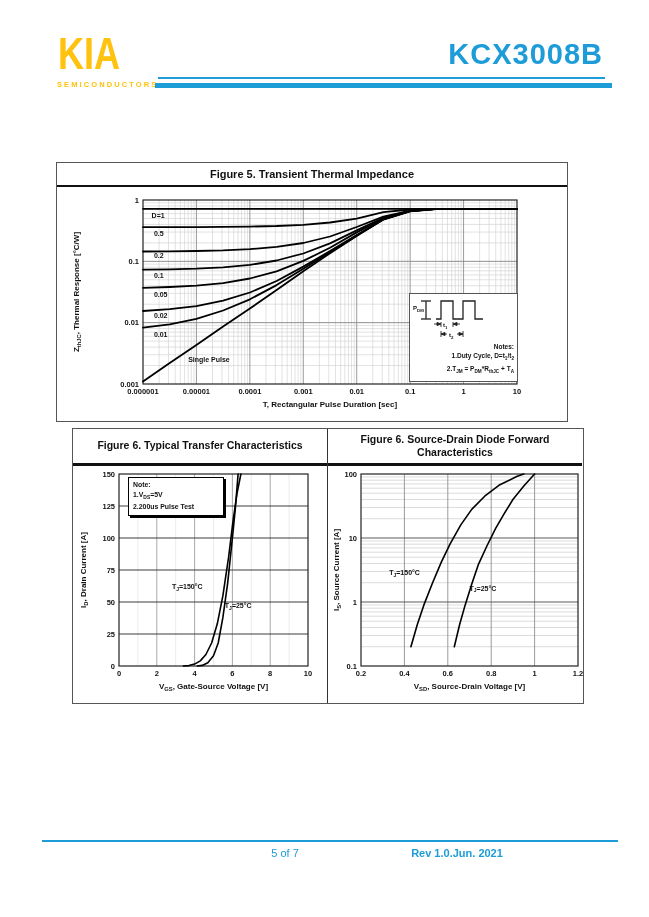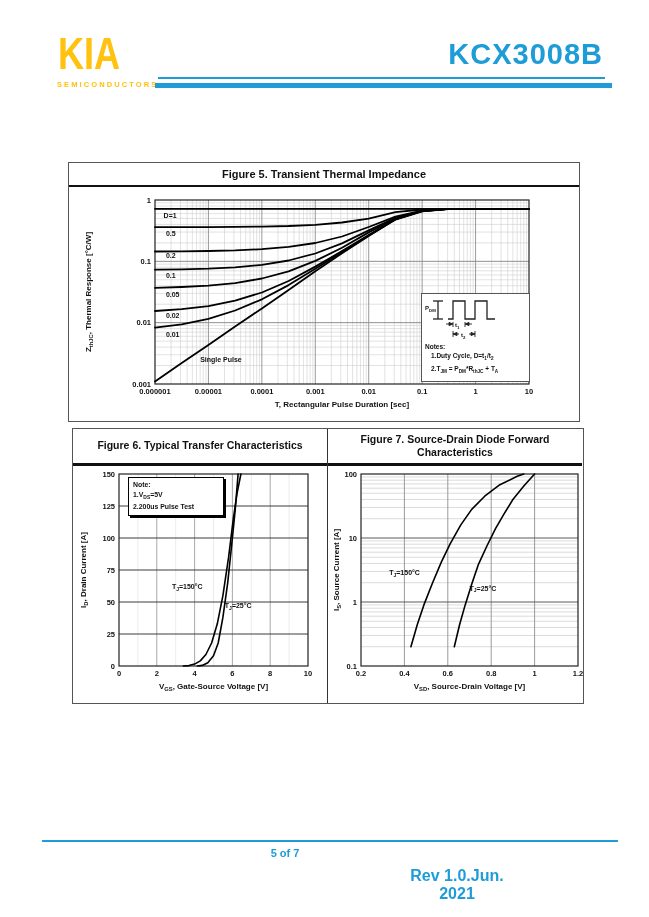--- a/index.html
+++ b/index.html
@@ -7,21 +7,21 @@
         font-family:"Liberation Sans",sans-serif;color:#111;}
   
   .kia-logo{position:absolute;left:58px;top:34px;font-size:44px;line-height:40px;font-weight:800;
             letter-spacing:0px;transform:scaleX(.82);transform-origin:left top;}
   .logo-sub{position:absolute;left:57px;top:80px;font-size:7.5px;font-weight:700;letter-spacing:2.1px;}
   .spec{position:absolute;left:155px;top:37px;font-size:12.5px;font-weight:700;line-height:1.32;}
   .part-number{position:absolute;right:45px;top:38px;font-size:29px;font-weight:700;letter-spacing:1px;}
   .rule-thin{position:absolute;left:158px;top:77px;width:447px;height:2px;}
   .rule-thick{position:absolute;left:155px;top:83px;width:457px;height:5px;}
   
-  .fig5-box{position:absolute;left:68px;top:162px;width:510px;height:258px;border:1px solid #555;}
+  .fig5-box{position:absolute;left:56px;top:162px;width:510px;height:258px;border:1px solid #555;text-align:right;}
   .fig-title-row{height:22px;border-bottom:2px solid #111;display:flex;align-items:center;justify-content:center;
                  font-size:11px;font-weight:700;}
   .fig5-chart-wrap{position:relative;width:508px;height:233px;}
   .figs67-box{position:absolute;left:72px;top:428px;width:510px;height:274px;border:1px solid #555;display:flex;}
   .figcol{position:relative;}
   .figcol.left{width:254px;border-right:1px solid #333;}
   .figcol.right{width:254px;}
   .fig67-title{height:34px;border-bottom:3px solid #111;display:flex;flex-direction:column;
                align-items:center;justify-content:center;font-size:10.5px;font-weight:700;line-height:1.25;text-align:center;}
   .chart-wrap{position:relative;width:254px;height:236px;}
@@ -39,23 +39,23 @@
   .inset-notes{padding:0 3px;}
   .inset-notes .nt{font-weight:700;}
   .inset-notes .nl{padding-left:6px;font-weight:700;}
   
   .fig6-note{position:absolute;left:55px;top:11px;width:86px;border:1px solid #000;
              box-shadow:2px 2px 0 #000;background:#fff;font-size:6.9px;font-weight:700;
              line-height:1.5;padding:2px 4px;}
   
   .footer-rule{position:absolute;left:42px;top:840px;width:576px;height:2px;}
   .page-indicator{position:absolute;left:240px;top:847px;width:90px;text-align:center;
-                  font-size:11px;font-weight:700;}
+                  font-size:11px;font-weight:400;}
   .revision{position:absolute;left:392px;top:847px;width:130px;text-align:center;
-            font-size:16px;font-weight:700;margin-top:20px;}
+            font-size:11px;font-weight:700;}
   .accent{color:var(--accent);} .accent-bg{background:var(--accent);}
   .logo-color{color:var(--logo);}
 </style>
 </head>
 <body>
 
 <div class="page">
 
   <div class="kia-logo logo-color">KIA</div>
   <div class="logo-sub logo-color">SEMICONDUCTORS</div>
@@ -266,21 +266,21 @@
           </svg>
         <div class="fig6-note">
           <div>Note:</div>
           <div><span>1.V</span><sub>DS</sub><span>=5V</span></div>
           <div><span>2.200us Pulse Test</span></div>
         </div>
       </div>
     </div>
     <div class="figcol right">
       <div class="fig67-title">
-        <div>Figure 7. Source-Drain Diode Forward</div>
+        <div>Figure 6. Source-Drain Diode Forward</div>
         <div>Characteristics</div>
       </div>
       <div class="chart-wrap">
         <svg width="254" height="236">
             <line x1="33" x2="250" y1="180.7340802775052" y2="180.7340802775052" stroke="#c2c2c2" stroke-width="0.6"></line>
             <line x1="33" x2="250" y1="169.4642396979416" y2="169.4642396979416" stroke="#c2c2c2" stroke-width="0.6"></line>
             <line x1="33" x2="250" y1="161.4681605550104" y2="161.4681605550104" stroke="#c2c2c2" stroke-width="0.6"></line>
             <line x1="33" x2="250" y1="155.2659197224948" y2="155.2659197224948" stroke="#c2c2c2" stroke-width="0.6"></line>
             <line x1="33" x2="250" y1="150.1983199754468" y2="150.1983199754468" stroke="#c2c2c2" stroke-width="0.6"></line>
             <line x1="33" x2="250" y1="145.91372543908756" y2="145.91372543908756" stroke="#c2c2c2" stroke-width="0.6"></line>

